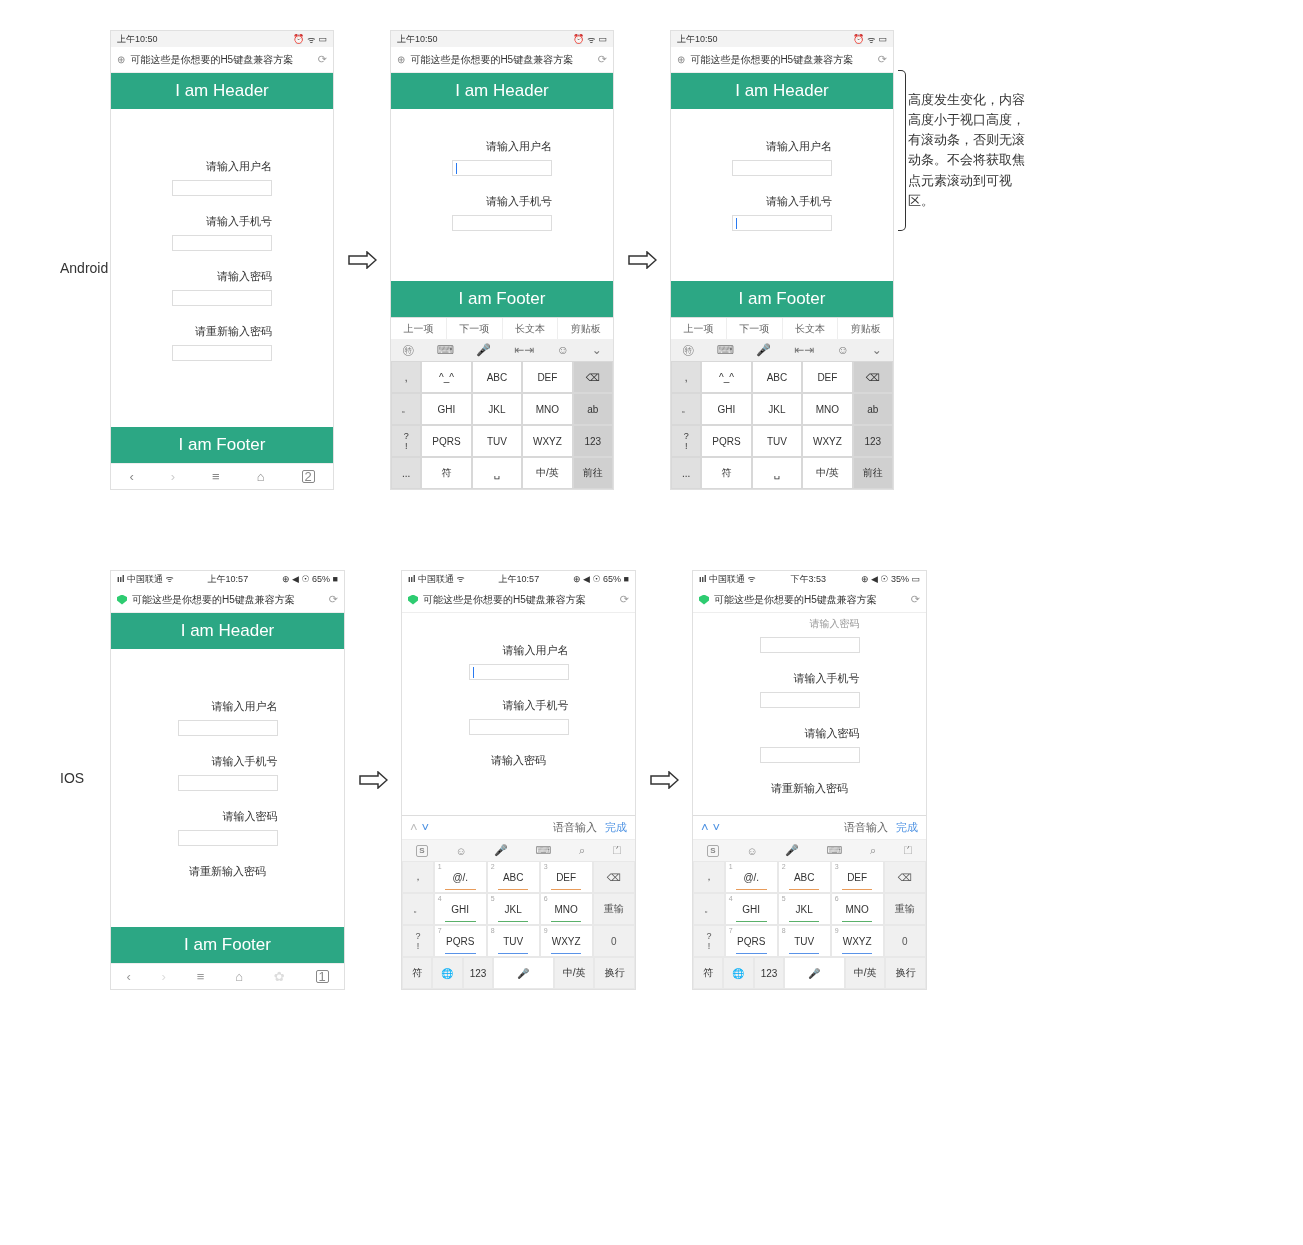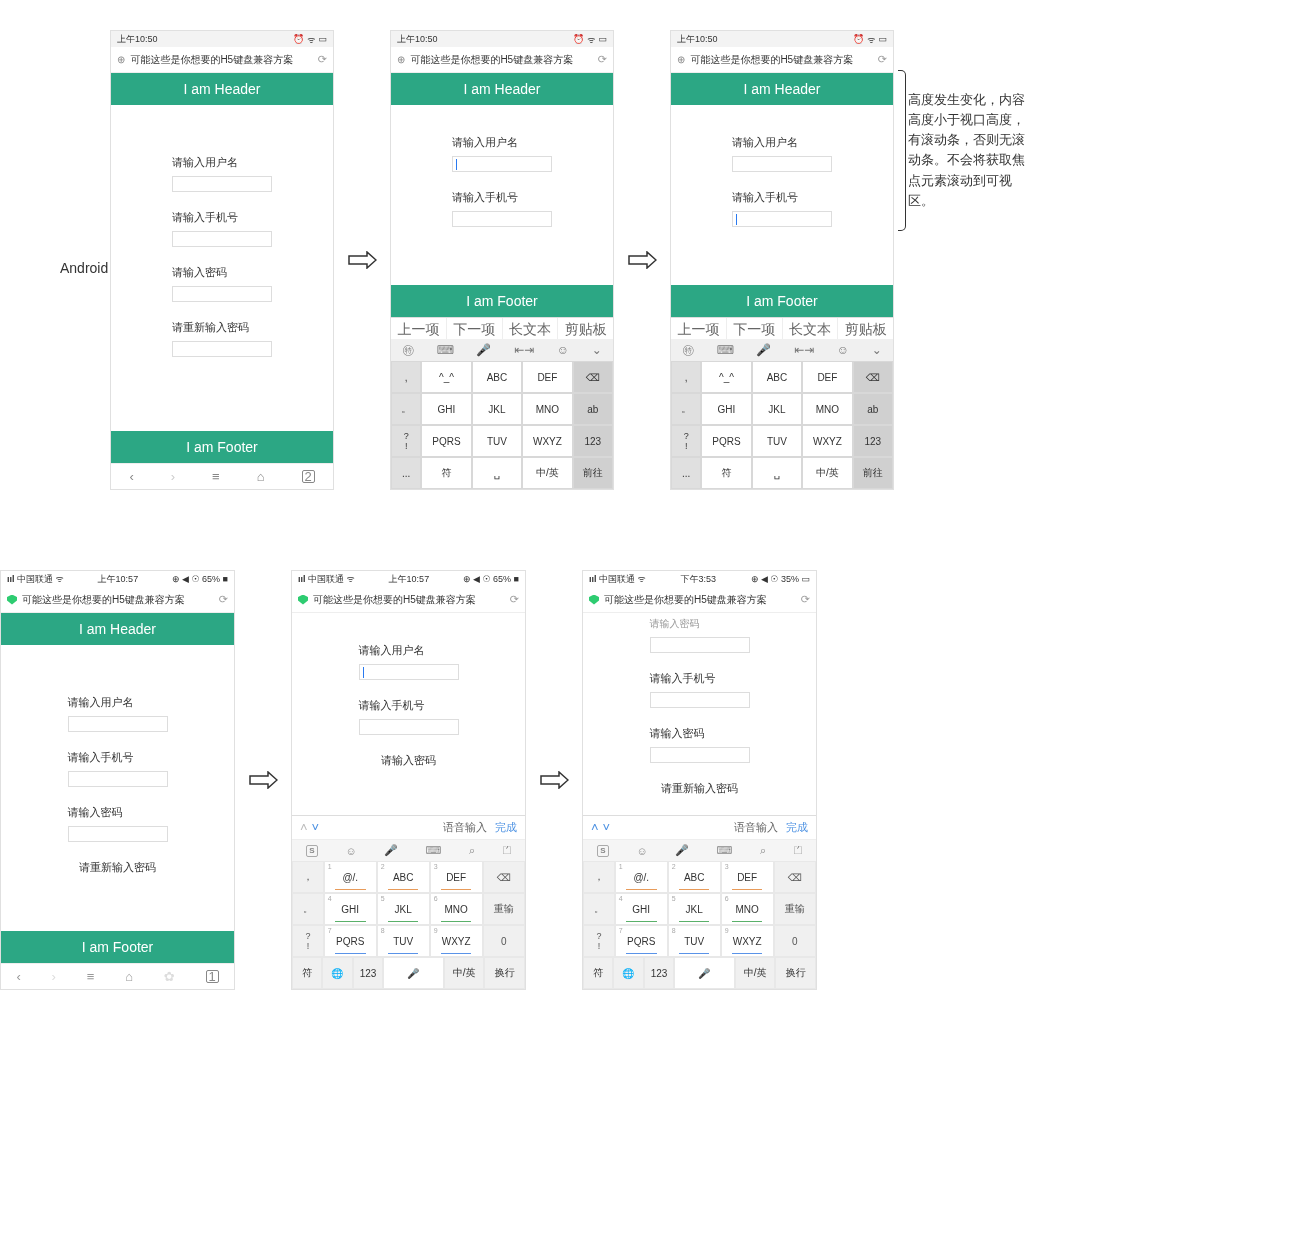--- a/index.html
+++ b/index.html
@@ -11,35 +11,35 @@
   .phone { width: 224px; background: #f3f3f3; border: 1px solid #e0e0e0; display: flex; flex-direction: column; overflow: hidden; }
   .phone.white { background: #000000; }
   .status-bar { height: 16px; display: flex; align-items: center; justify-content: space-between; padding: 0 6px; font-size: 9px; background: #f3f3f3; }
   .status-right { display: flex; gap: 3px; align-items: center; }
   .status-right .ic { font-size: 9px; }
   .browser-bar { background: #fff; height: 26px; display: flex; align-items: center; padding: 0 6px; gap: 5px; font-size: 10px; border-bottom: 1px solid #eee; }
   .browser-bar .globe { font-size: 10px; color: #888; }
   .browser-bar .shield { width: 10px; height: 10px; background: #2ecc71; border-radius: 2px; clip-path: polygon(50% 0, 100% 25%, 100% 60%, 50% 100%, 0 60%, 0 25%); }
   .browser-bar .title { flex: 1; overflow: hidden; white-space: nowrap; text-overflow: ellipsis; color: #333; }
   .browser-bar .reload { color: #999; font-size: 11px; }
-  .app-header, .app-footer { background: #2ca784; color: #fff; text-align: center; font-size: 14px; padding: 8px 0; }
+  .app-header, .app-footer { background: #2ca784; color: #fff; text-align: center; font-size: 17px; padding: 8px 0; }
   .content { background: #fff; flex: 1; display: flex; flex-direction: column; align-items: center; padding: 10px 0; }
-  .form-group { text-align: left; margin-top: 18px; }
+  .form-group { text-align: right; margin-top: 18px; }
   .form-group:first-child { margin-top: 40px; }
   .content.compact .form-group:first-child { margin-top: 20px; }
   .form-label { font-size: 11px; color: #333; margin-bottom: 6px; }
   .form-input { width: 100px; height: 16px; border: 1px solid #ddd; background: #fff; display: flex; align-items: center; padding: 0 3px; }
   .cursor { width: 1px; height: 11px; background: #2a7af0; }
   .android-nav { background: #fff; height: 26px; display: flex; align-items: center; justify-content: space-around; border-top: 1px solid #eee; color: #888; }
   .android-nav span { font-size: 13px; }
   .ios-nav { background: #fff; height: 26px; display: flex; align-items: center; justify-content: space-around; border-top: 1px solid #eee; color: #999; }
   .ios-nav span { font-size: 13px; }
   .tabcount { border: 1px solid #888; border-radius: 2px; font-size: 9px; width: 13px; height: 13px; display: inline-flex; align-items: center; justify-content: center; color: #888; }
   
-  .ime-toolbar { background: #fff; height: 22px; display: flex; font-size: 14px; color: #666; border-top: 1px solid #ddd; }
+  .ime-toolbar { background: #fff; height: 22px; display: flex; font-size: 10px; color: #666; border-top: 1px solid #ddd; }
   .ime-toolbar > div { flex: 1; text-align: center; line-height: 22px; border-right: 1px solid #eee; }
   .ime-toolbar > div:last-child { border-right: none; }
   .ime-icons { background: #f0f0f0; height: 22px; display: flex; align-items: center; justify-content: space-around; font-size: 12px; color: #777; }
   .ime-keys { background: #d8d8d8; display: grid; grid-template-columns: 0.6fr 1fr 1fr 1fr 0.8fr; }
   .ime-keys .k { background: #fff; margin: 1px; height: 30px; display: flex; align-items: center; justify-content: center; font-size: 10px; color: #333; }
   .ime-keys .k.side { background: #e0e0e0; }
   .ime-keys .k.dark { background: #d0d0d0; }
   
   .ios-ime-bar { background: #fff; height: 24px; display: flex; align-items: center; padding: 0 8px; font-size: 11px; border-top: 1px solid #ddd; }
   .ios-ime-bar .chev { color: #4a90e2; margin-right: 4px; font-size: 13px; }
@@ -266,20 +266,21 @@
       </div>
 
     </div>
     <div class="annotation">
       <div class="brace"></div>
       <span>高度发生变化，内容高度小于视口高度，有滚动条，否则无滚动条。不会将获取焦点元素滚动到可视区。</span>
     </div>
   </div>
 
   <div class="row">
+    <div class="row-label" style="padding-top:200px;">IOS</div>
     <div class="phones">
 
       <div class="phone white" style="height:420px;width:235px;">
         <div class="status-bar" style="background:#fff;">
           <span><b>ııl</b> <span>中国联通</span> ᯤ</span>
           <span>上午10:57</span>
           <span>⊕ ◀ ☉ <span>65%</span> ■</span>
         </div>
         <div class="browser-bar">
           <span class="shield"></span>

